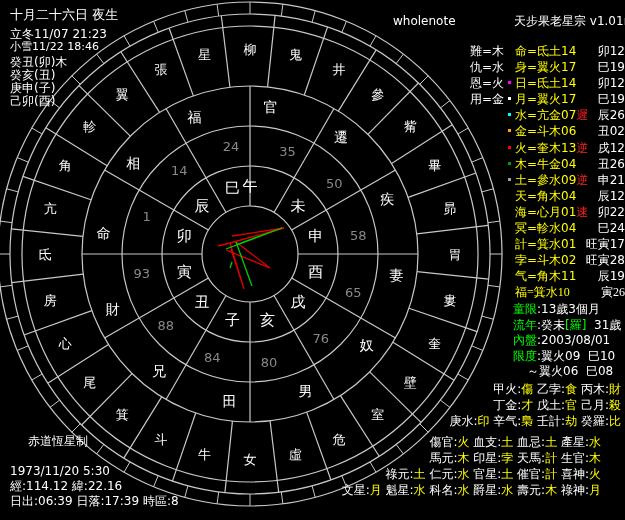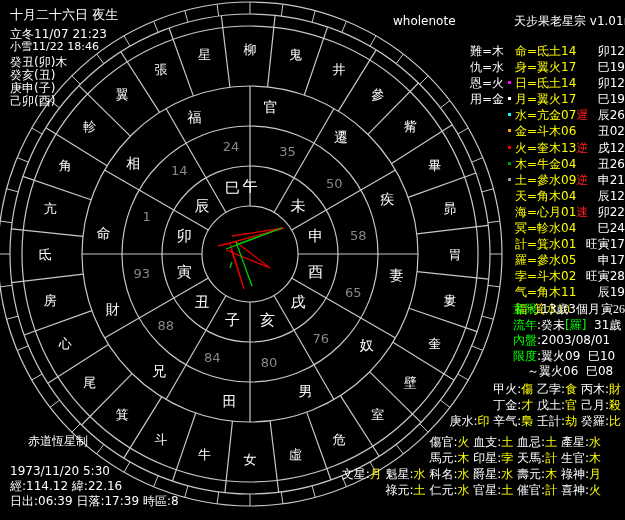--- a/index.html
+++ b/index.html
@@ -218,21 +218,20 @@
     <div style="position: relative; width: 115px;"><span class="dot" style="background: rgb(255, 255, 255);"></span><span class="y">月=翼火17</span><span class="r"></span><span class="w" style="position: absolute; right: -2px;">巳19</span></div>
     <div style="position: relative; width: 115px;"><span class="dot" style="background: rgb(0, 255, 255);"></span><span class="y">水=亢金07</span><span class="r">遲</span><span class="w" style="position: absolute; right: -2px;">辰26</span></div>
     <div style="position: relative; width: 115px;"><span class="dot" style="background: rgb(255, 165, 0);"></span><span class="y">金=斗木06</span><span class="r"></span><span class="w" style="position: absolute; right: -2px;">丑02</span></div>
     <div style="position: relative; width: 115px;"><span class="dot" style="background: rgb(255, 0, 0);"></span><span class="y">火=奎木13</span><span class="r">逆</span><span class="w" style="position: absolute; right: -2px;">戌12</span></div>
     <div style="position: relative; width: 115px;"><span class="dot" style="background: rgb(0, 160, 0);"></span><span class="y">木=牛金04</span><span class="r"></span><span class="w" style="position: absolute; right: -2px;">丑26</span></div>
     <div style="position: relative; width: 115px;"><span class="dot" style="background: rgb(160, 160, 160);"></span><span class="y">土=參水09</span><span class="r">逆</span><span class="w" style="position: absolute; right: -2px;">申21</span></div>
     <div style="position: relative; width: 115px;"><span class="dot" style="background: transparent;"></span><span class="y">天=角木04</span><span class="r"></span><span class="w" style="position: absolute; right: -2px;">辰12</span></div>
     <div style="position: relative; width: 115px;"><span class="dot" style="background: transparent;"></span><span class="y">海=心月01</span><span class="r">速</span><span class="w" style="position: absolute; right: -2px;">卯22</span></div>
     <div style="position: relative; width: 115px;"><span class="dot" style="background: transparent;"></span><span class="y">冥=軫水04</span><span class="r"></span><span class="w" style="position: absolute; right: -2px;">巳24</span></div>
     <div style="position: relative; width: 115px;"><span class="dot" style="background: transparent;"></span><span class="y">計=箕水01</span><span class="r"></span><span class="w" style="position: absolute; right: -2px;">旺寅17</span></div>
-    <div style="position: relative; width: 115px;"><span class="dot" style="background: transparent;"></span><span class="y">羅=參水05</span><span class="r"></span><span class="w" style="position: absolute; right: -2px;">申17</span></div>
     <div style="position: relative; width: 115px;"><span class="dot" style="background: transparent;"></span><span class="y">孛=斗木02</span><span class="r"></span><span class="w" style="position: absolute; right: -2px;">旺寅28</span></div>
     <div style="position: relative; width: 115px;"><span class="dot" style="background: transparent;"></span><span class="y">气=角木11</span><span class="r"></span><span class="w" style="position: absolute; right: -2px;">辰19</span></div>
     <div style="position: relative; width: 115px; font-family: Liberation Serif, serif;"><span class="dot" style="background: transparent;"></span><span class="y">福=箕水10</span><span class="r"></span><span class="w" style="position: absolute; right: -2px;">寅26</span></div>
   </div>
 
 <div class="abs t" style="left:513px;top:302px;line-height:15.5px;">
   <div><span class="g">童限</span><span class="w">:13歲3個月</span></div>
   <div><span class="g">流年</span><span class="w">:癸未</span><span class="g">[羅]</span> &nbsp;<span class="w">31歲</span></div>
   <div><span class="g">內盤</span><span class="w">:2003/08/01</span></div>
   <div><span class="g">限度</span><span class="w">:翼火09</span>&nbsp;&nbsp;<span class="w">巳10</span></div>
@@ -240,20 +239,20 @@
 </div>
 
 <div class="abs t" id="stems" style="right:4px;top:381px;text-align:right;line-height:16px;">
     <div><span class="w">甲火:</span><span class="y">傷</span><span class="w"> 乙孛:</span><span class="y">食</span><span class="w"> 丙木:</span><span class="y">財</span></div>
     <div><span class="w">丁金:</span><span class="y">才</span><span class="w"> 戊土:</span><span class="y">官</span><span class="w"> 己月:</span><span class="y">殺</span></div>
     <div><span class="w">庚水:</span><span class="y">印</span><span class="w"> 辛气:</span><span class="y">梟</span><span class="w"> 壬計:</span><span class="y">劫</span><span class="w"> 癸羅:</span><span class="y">比</span></div>
   </div>
 <div class="abs t" id="stars" style="right:24px;top:434px;text-align:right;line-height:16px;">
     <div><span class="w">傷官:</span><span class="y">火</span><span class="w"> 血支:</span><span class="y">土</span><span class="w"> 血忌:</span><span class="y">土</span><span class="w"> 產星:</span><span class="y">水</span></div>
     <div><span class="w">馬元:</span><span class="y">木</span><span class="w"> 印星:</span><span class="y">孛</span><span class="w"> 天馬:</span><span class="y">計</span><span class="w"> 生官:</span><span class="y">木</span></div>
+    <div><span class="w">祿元:</span><span class="y">土</span><span class="w"> 仁元:</span><span class="y">水</span><span class="w"> 官星:</span><span class="y">土</span><span class="w"> 催官:</span><span class="y">計</span><span class="w"> 喜神:</span><span class="y">火</span></div>
     <div><span class="w">文星:</span><span class="y">月</span><span class="w"> 魁星:</span><span class="y">水</span><span class="w"> 科名:</span><span class="y">水</span><span class="w"> 爵星:</span><span class="y">水</span><span class="w"> 壽元:</span><span class="y">木</span><span class="w"> 祿神:</span><span class="y">月</span></div>
-    <div><span class="w">祿元:</span><span class="y">土</span><span class="w"> 仁元:</span><span class="y">水</span><span class="w"> 官星:</span><span class="y">土</span><span class="w"> 催官:</span><span class="y">計</span><span class="w"> 喜神:</span><span class="y">火</span></div>
   </div>
 
 <div class="abs t w" style="left:28px;top:434px;">赤道恆星制</div>
 <div class="abs t w" style="left:10px;top:464px;">1973/11/20 5:30</div>
 <div class="abs t w" style="left:10px;top:479px;">經:114.12 緯:22.16</div>
 <div class="abs t w" style="left:10px;top:494px;">日出:06:39 日落:17:39 時區:8</div>
 
 </body></html>

